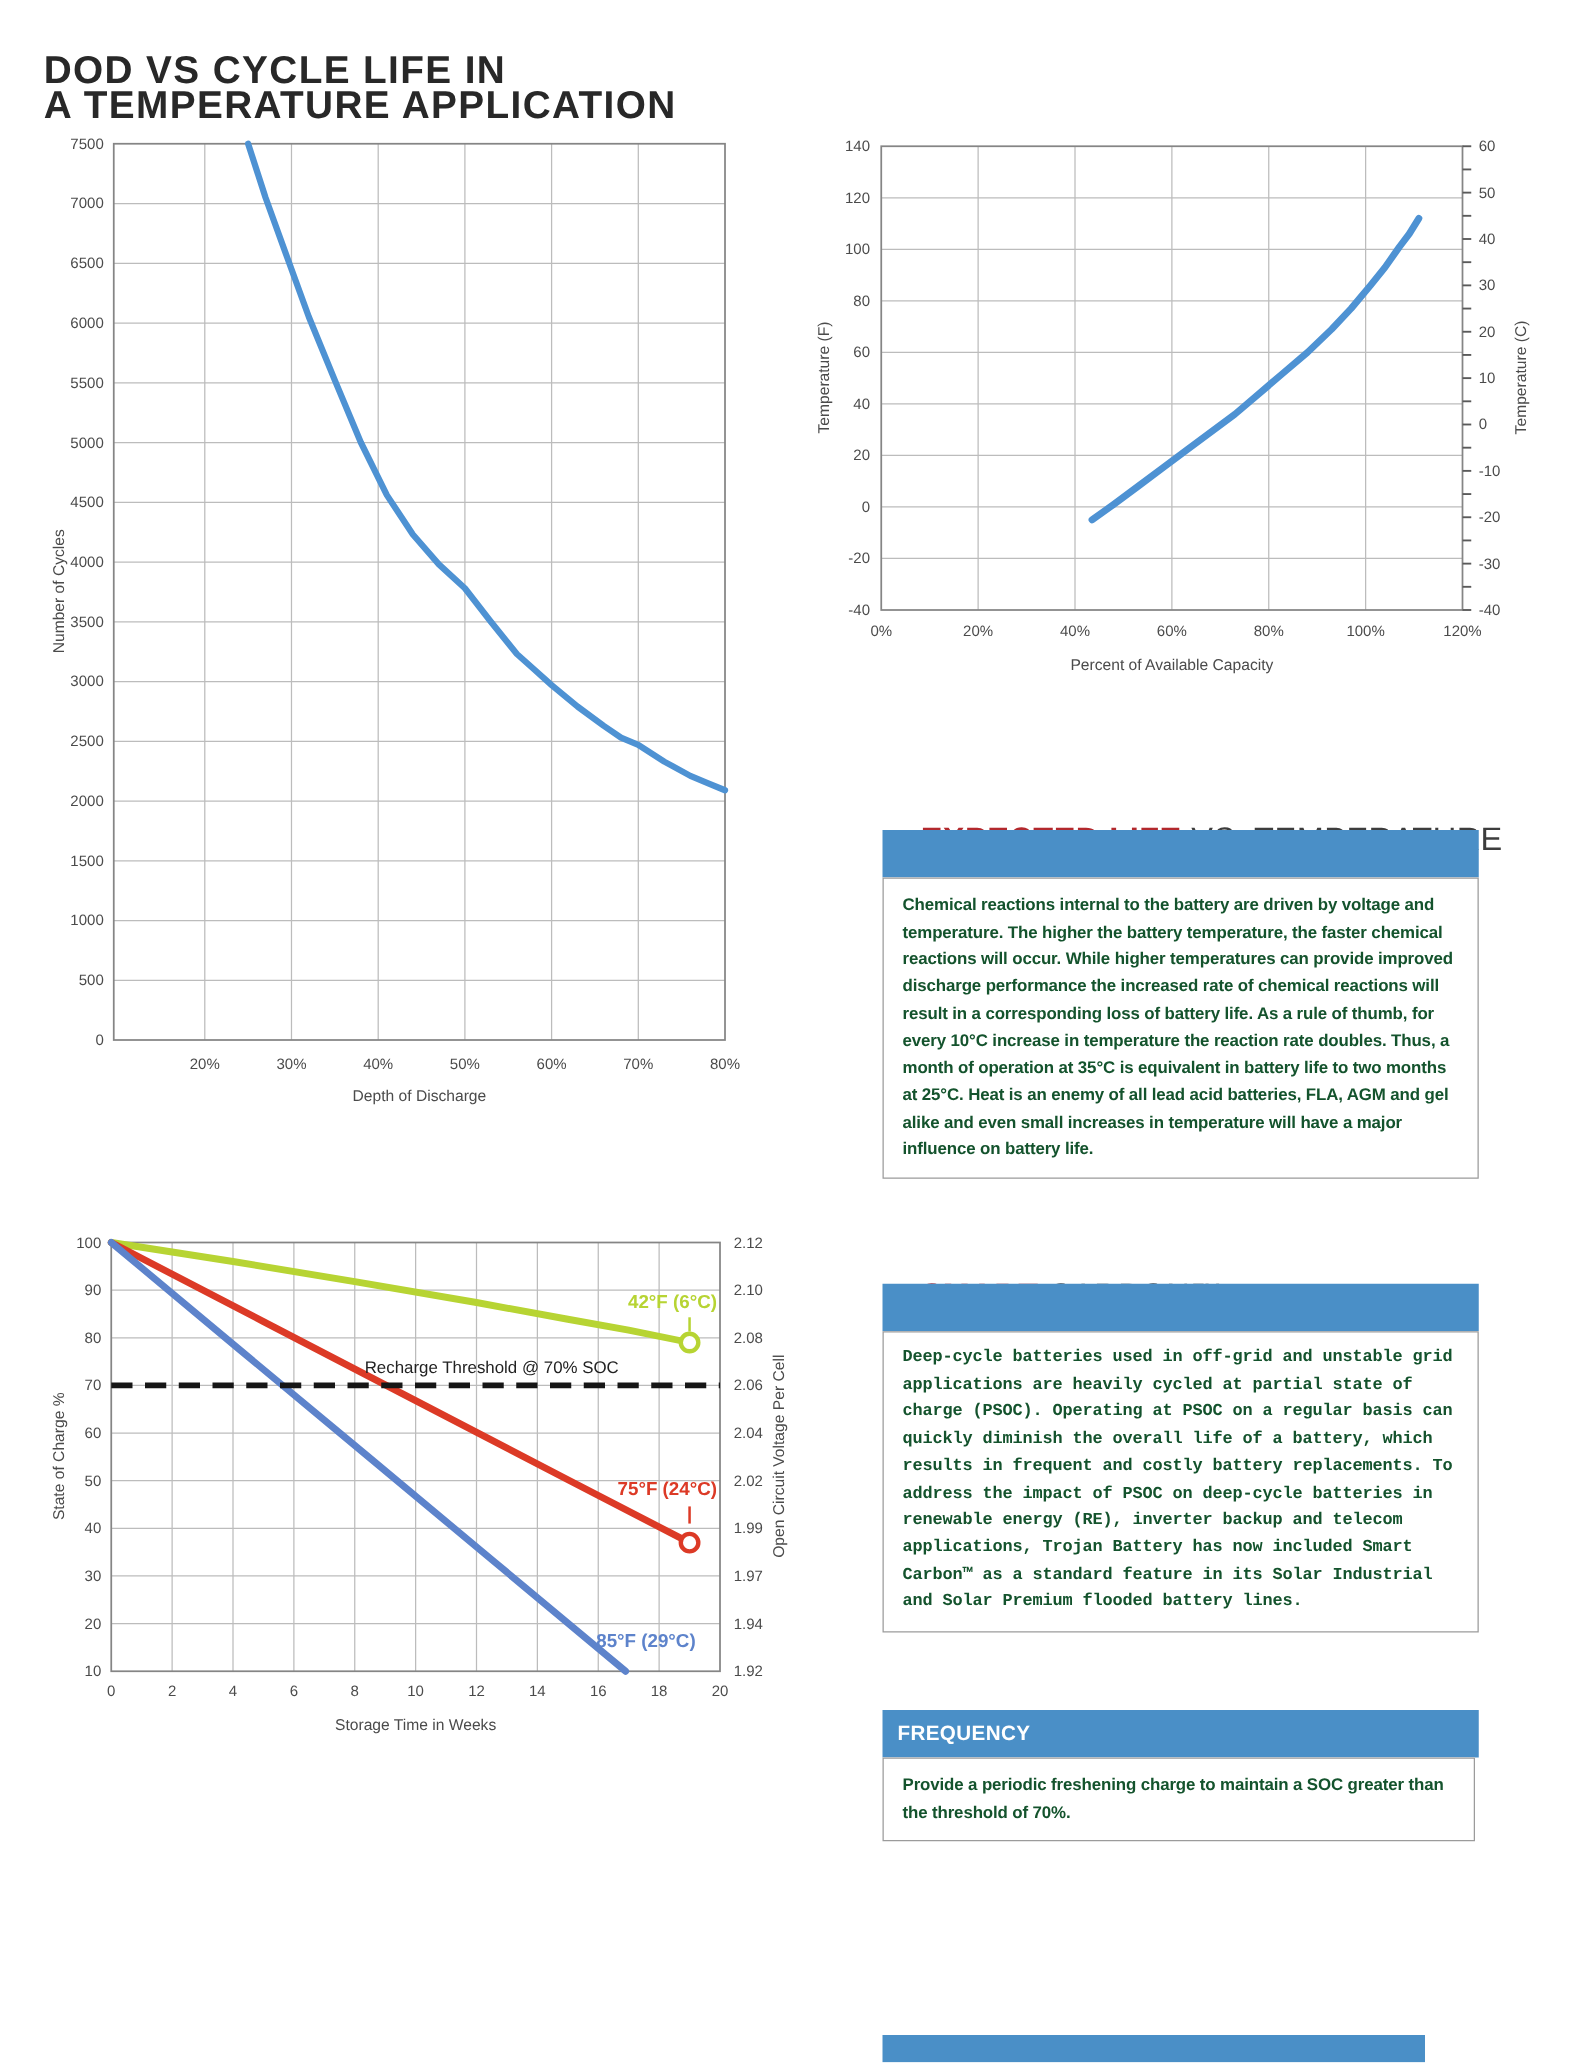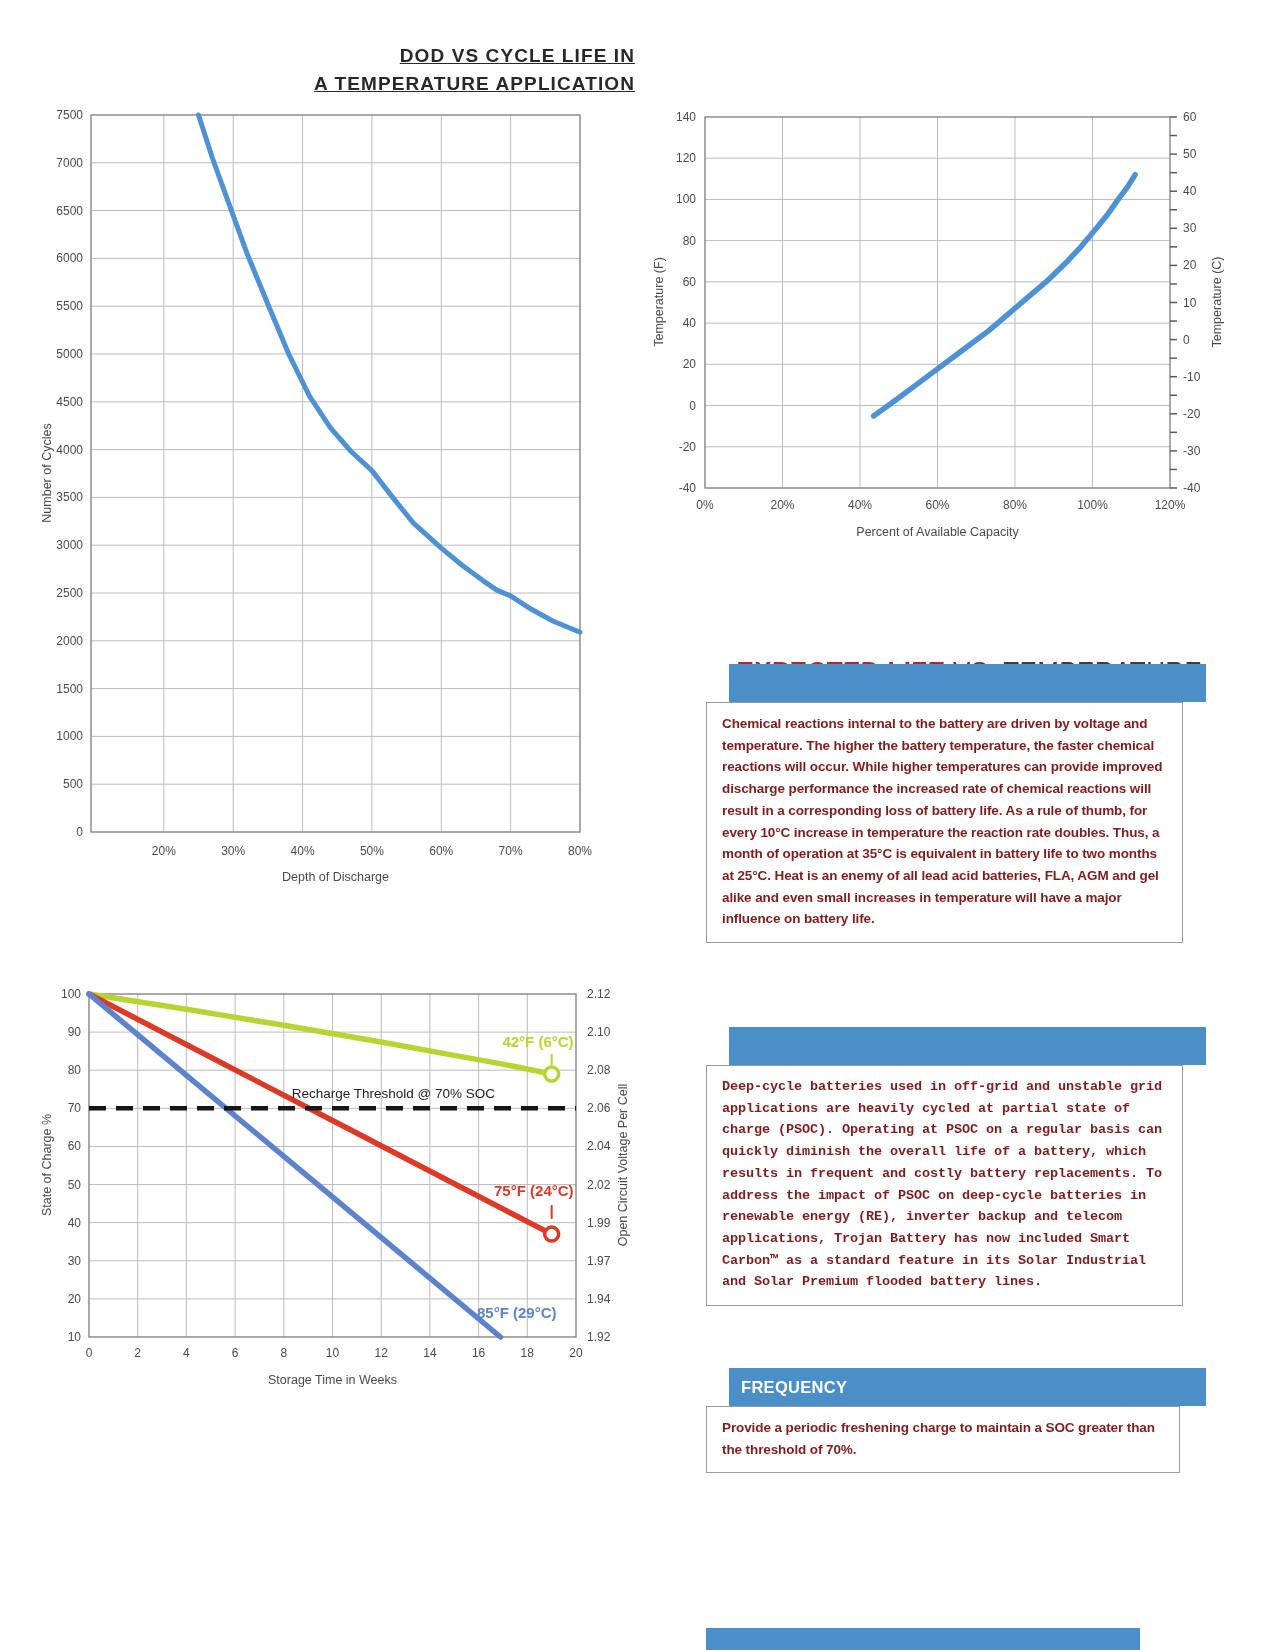--- a/index.html
+++ b/index.html
@@ -1,27 +1,27 @@
 <!DOCTYPE html>
 <html><head>
 <meta charset="utf-8">
 <style>
   :root{ --red:#b2282d; --barblue:#4a8fc7; }
   html,body{margin:0;padding:0;background:#fff;}
   body{font-family:"Liberation Sans","DejaVu Sans",sans-serif;}
   .page{position:relative;width:1275px;height:1650px;background:#fff;overflow:hidden;}
   #charts-svg{position:absolute;left:0;top:0;}
 
-  .chart-title{position:absolute;text-align:right;font-weight:bold;font-size:19px;line-height:28px;color:#282828;letter-spacing:1.1px;text-decoration:underline;}
+  .chart-title{position:absolute;text-align:left;font-weight:bold;font-size:31px;line-height:28px;color:#282828;letter-spacing:1.1px;}
   .section-heading{position:absolute;font-size:26px;line-height:30px;letter-spacing:.4px;white-space:pre;}
   .section-heading .hred{color:var(--red);font-weight:bold;}
   .section-heading .hgray{color:#3d3d3d;font-weight:normal;}
-  .blue-bar{position:absolute;background:var(--barblue);height:38px;display:flex;align-items:center;padding-left:12px;box-sizing:border-box;color:#ffffff;font-weight:bold;font-size:16.5px;letter-spacing:.3px;margin-left:23px;}
+  .blue-bar{position:absolute;background:var(--barblue);height:38px;display:flex;align-items:center;padding-left:12px;box-sizing:border-box;color:#ffffff;font-weight:bold;font-size:16.5px;letter-spacing:.3px;}
   .text-box{position:absolute;background:#fff;border:1px solid #9b9b9b;box-sizing:border-box;padding:10px 15px 12px 15px;}
-  .text-box p{margin:0;font-size:13.5px;font-weight:bold;line-height:21.7px;color:#7f1d1d;letter-spacing:-0.1px;}
+  .text-box p{margin:0;font-size:13.5px;font-weight:bold;line-height:21.7px;color:#14532d;letter-spacing:-0.1px;}
   .red-mark{color:var(--red);}
   .footer-bar{position:absolute;background:var(--barblue);}
 
   
   .grid{stroke:#bcbcbc;stroke-width:1;}
   .plotborder{fill:none;stroke:#858585;stroke-width:1.4;}
   .tick{font-size:12px;fill:#4b4b4b;}
   .axistitle{font-size:12.5px;fill:#4b4b4b;}
   .threshold{stroke:#161616;stroke-width:4.5;stroke-dasharray:17 10;}
   .threshlabel{font-size:13.5px;fill:#222222;}

